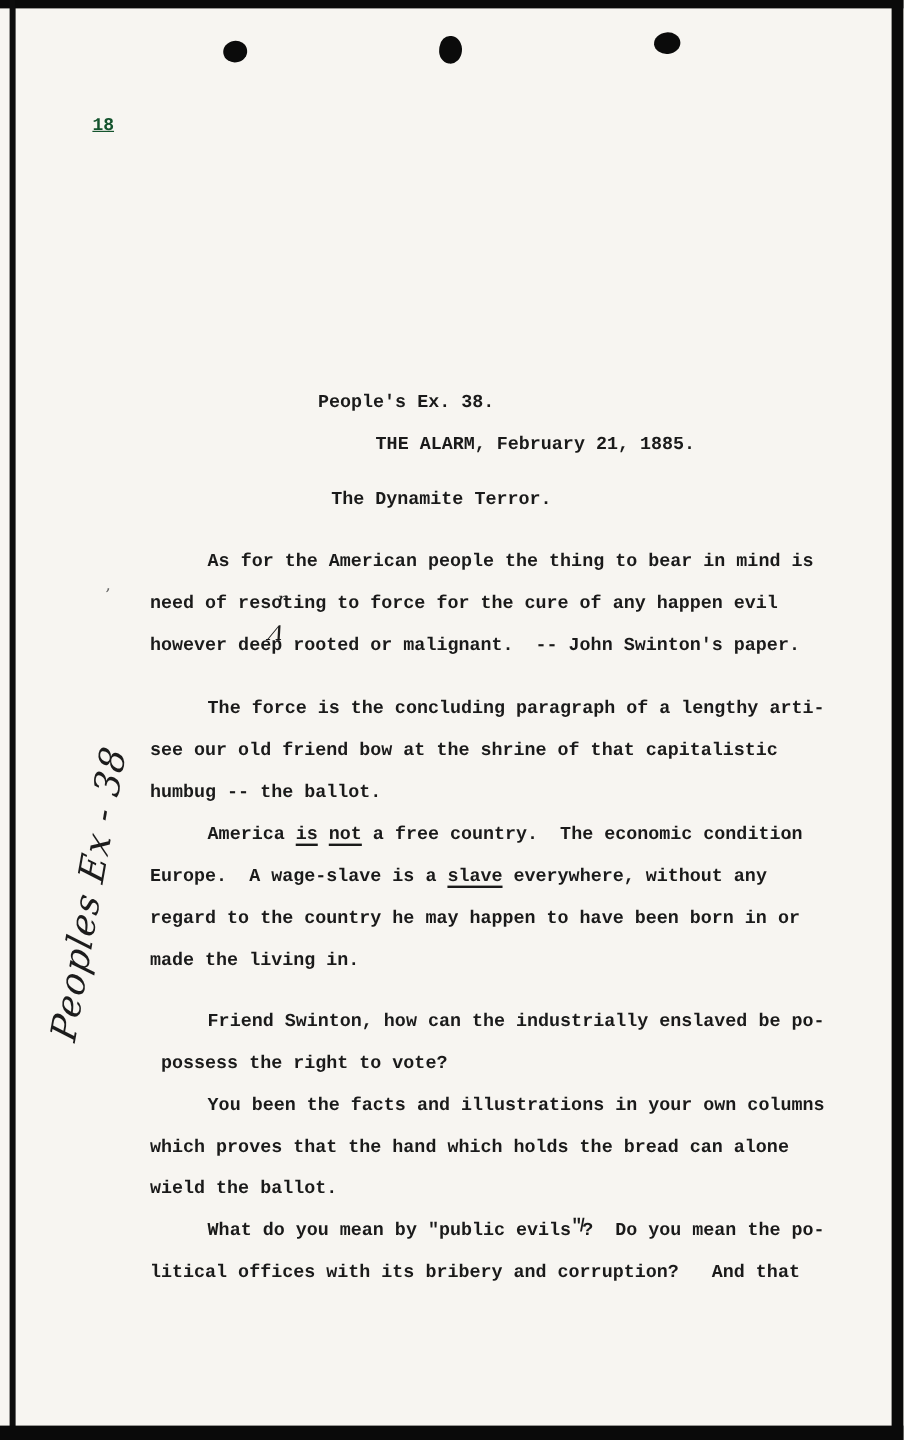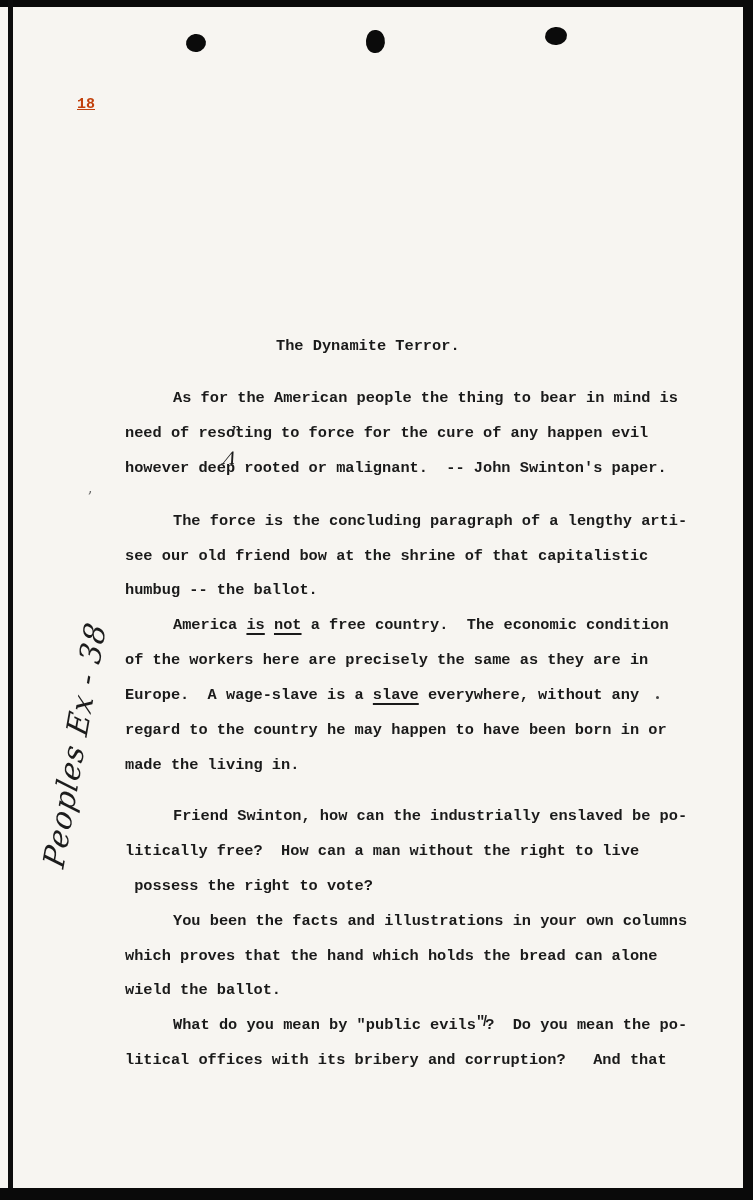--- a/index.html
+++ b/index.html
@@ -11,21 +11,21 @@
   .border-bottom{position:absolute;left:0;top:1188px;width:753px;height:12px;background:#0a0a0a;}
   .border-left{position:absolute;left:8px;top:0;width:5px;height:1192px;background:#0d0d0d;}
   .border-right{position:absolute;left:743px;top:0;width:10px;height:1200px;background:#0a0a0a;}
 
   
   .dot{position:absolute;background:#0b0b0b;border-radius:50%;}
   .dot1{left:186px;top:34px;width:20px;height:18px;transform:rotate(-8deg);}
   .dot2{left:366px;top:30px;width:19px;height:23px;border-radius:46% 54% 50% 50%;transform:rotate(6deg);}
   .dot3{left:545px;top:27px;width:22px;height:18px;transform:rotate(-5deg);}
 
-  .page-num{position:absolute;left:77px;top:96px;font:700 15px "Liberation Mono",monospace;color:#c2410c;text-decoration:underline;}
+  .page-num{position:absolute;left:77px;top:96px;font:700 15px "Liberation Mono",monospace;color:#14532d;text-decoration:underline;}
 
   
   .doc-text{position:absolute;left:125px;top:318px;width:612px;
     font-family:"Liberation Mono",monospace;font-weight:700;font-size:15.3px;
     line-height:34.9px;color:#1a1a1a;}
   .ln{white-space:pre;}
   .h1{padding-left:140px;}
   .h2{padding-left:188px;}
   .h3{padding-left:151px;margin-top:11px;}
   .ind{padding-left:48px;}
@@ -66,38 +66,38 @@
 
   <div class="page-num">18</div>
 
   <div class="margin-note">Peoples Ex - 38</div>
 
   <span class="tick">,</span>
   <div class="speck"></div>
 
   <div class="doc-text">
 
+    <div class="ln h1">People's Ex. 38.</div>
+    <div class="ln h2">THE ALARM, February 21, 1885.</div>
     <div class="ln h3">The Dynamite Terror.</div>
 
     <div class="ln ind g17">As for the American people the thing to bear in mind is</div>
     <div class="ln"><span>need of reso</span><span class="mark"><span class="mark-r">r</span><span class="mark-caret">Λ</span></span><span>ting to force for the cure of any happen evil</span></div>
     <div class="ln">however deep rooted or malignant.  -- John Swinton's paper.</div>
 
     <div class="ln ind g18">The force is the concluding paragraph of a lengthy arti-</div>
     <div class="ln">see our old friend bow at the shrine of that capitalistic</div>
     <div class="ln">humbug -- the ballot.</div>
 
     <div class="ln ind"><span>America </span><span class="u">is</span><span> </span><span class="u">not</span><span> a free country.  The economic condition</span></div>
-    <div class="ln">of the workers here are precisely the same as they are in</div>
     <div class="ln"><span>Europe.  A wage-slave is a </span><span class="u">slave</span><span> everywhere, without any</span></div>
     <div class="ln">regard to the country he may happen to have been born in or</div>
     <div class="ln">made the living in.</div>
 
     <div class="ln ind g4">Friend Swinton, how can the industrially enslaved be po-</div>
-    <div class="ln">litically free?  How can a man without the right to live</div>
     <div class="ln"> possess the right to vote?</div>
 
     <div class="ln ind">You been the facts and illustrations in your own columns</div>
     <div class="ln">which proves that the hand which holds the bread can alone</div>
     <div class="ln">wield the ballot.</div>
 
     <div class="ln ind"><span>What do you mean by "public evils</span><span class="sq">"̸</span><span>?  Do you mean the po-</span></div>
     <div class="ln">litical offices with its bribery and corruption?   And that</div>
 
   </div>

